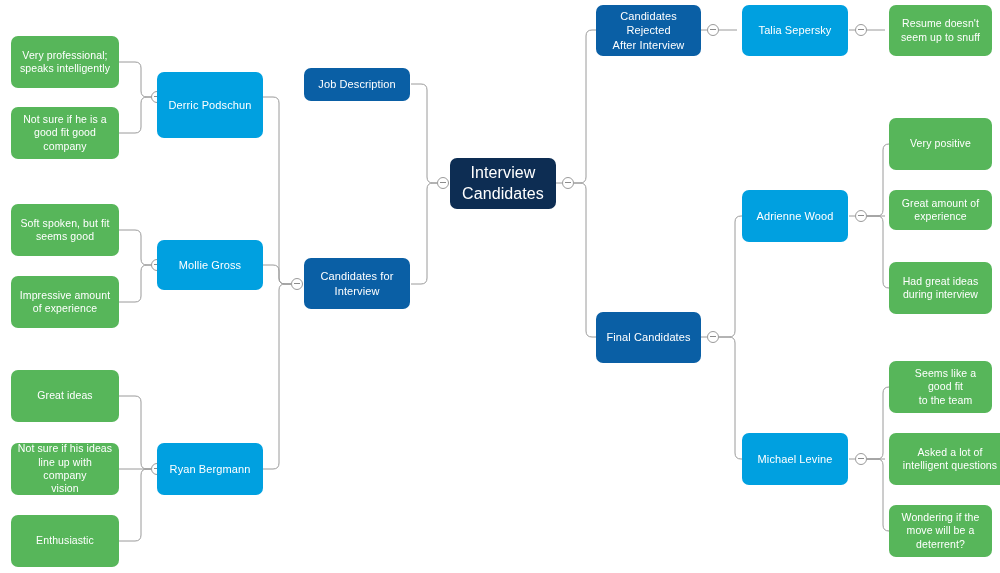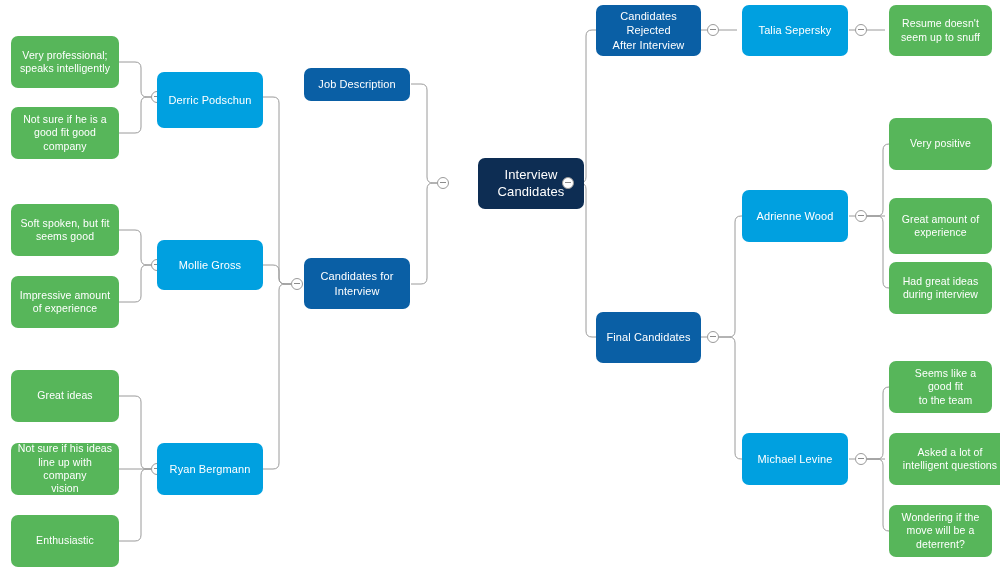--- a/index.html
+++ b/index.html
@@ -47,22 +47,21 @@
     background: #00a0e0;
     font-size: 11px;
   }
   .node-branch {
     background: #0a5fa5;
     font-size: 11px;
     justify-content: flex-end;
   }
   .node-root {
     background: #0d2d53;
-    font-size: 13px;
-    margin-left: 28px;
+    font-size: 16px;
   }
   .node-label {
     display: block;
     width: 100%;
     white-space: pre-line;
   }
   .toggle {
     position: absolute;
     width: 12px;
     height: 12px;
@@ -140,21 +139,21 @@
   <div class="node node-leaf" style="left:11px; top:36px; width:108px; height:52px;">
     <span class="node-label">Very professional;
 speaks intelligently</span>
   </div>
   <div class="node node-leaf" style="left:11px; top:107px; width:108px; height:52px;">
     <span class="node-label">Not sure if he is a
 good fit good
 company</span>
   </div>
   <div class="toggle" style="left:151px; top:91px;"></div>
-  <div class="node node-person" style="left:157px; top:72px; width:106px; height:56px;">
+  <div class="node node-person" style="left:157px; top:72px; width:106px; height:66px;">
     <span class="node-label">Derric Podschun</span>
   </div>
 
   <div class="node node-leaf" style="left:11px; top:204px; width:108px; height:52px;">
     <span class="node-label">Soft spoken, but fit
 seems good</span>
   </div>
   <div class="node node-leaf" style="left:11px; top:276px; width:108px; height:52px;">
     <span class="node-label">Impressive amount
 of experience</span>
@@ -214,21 +213,21 @@
   </div>
   <div class="toggle" style="left:707px; top:331px;"></div>
 
   <div class="node node-person" style="left:742px; top:190px; width:106px; height:52px;">
     <span class="node-label">Adrienne Wood</span>
   </div>
   <div class="toggle" style="left:855px; top:210px;"></div>
   <div class="node node-leaf" style="left:889px; top:118px; width:103px; height:52px;">
     <span class="node-label">Very positive</span>
   </div>
-  <div class="node node-leaf" style="left:889px; top:190px; width:103px; height:56px;margin-top:8px;">
+  <div class="node node-leaf" style="left:889px; top:190px; width:103px; height:40px;">
     <span class="node-label">Great amount of
 experience</span>
   </div>
   <div class="node node-leaf" style="left:889px; top:262px; width:103px; height:52px;">
     <span class="node-label">Had great ideas
 during interview</span>
   </div>
 
   <div class="node node-person" style="left:742px; top:433px; width:106px; height:52px;">
     <span class="node-label">Michael Levine</span>

